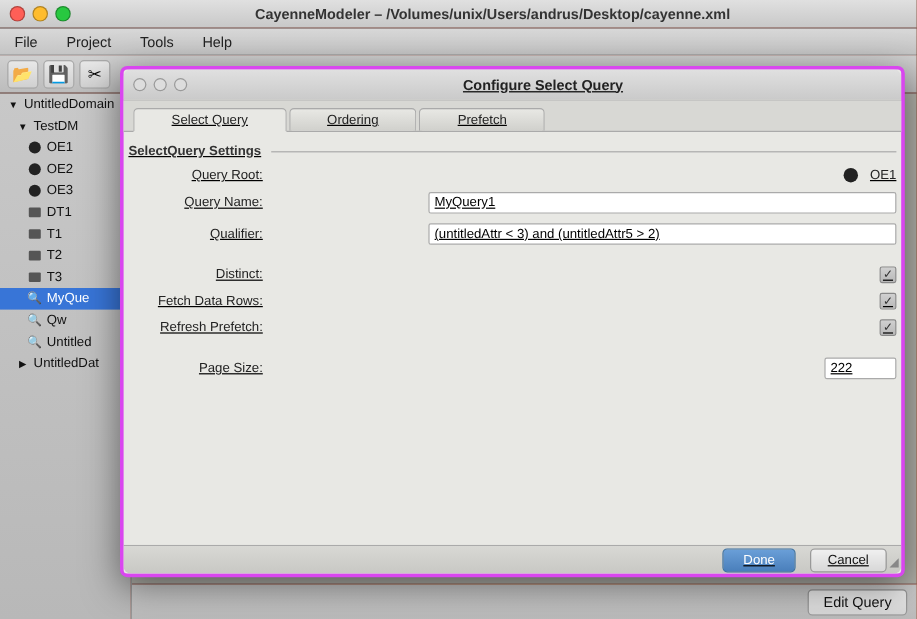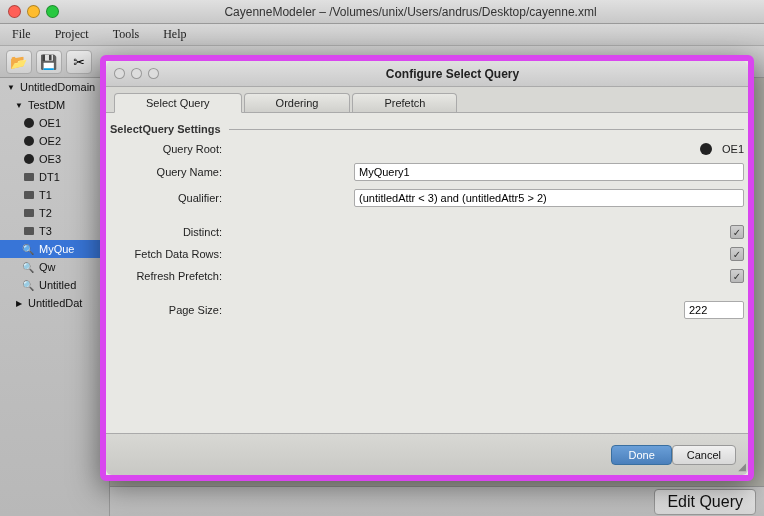--- a/index.html
+++ b/index.html
@@ -41,21 +41,21 @@
       border: 1px solid rgba(0,0,0,0.3);
       display: inline-block;
     }
     .tl-close { background: #ff5f57; }
     .tl-min { background: #febc2e; }
     .tl-max { background: #28c840; }
     .title-bar-title {
       flex: 1;
       text-align: center;
       font-size: 12px;
-      font-weight: normal;
+      font-weight: bold;
       color: #333;
     }
 
     
     .menu-bar {
       position: absolute;
       top: 24px; left: 0; right: 0;
       height: 22px;
       background: linear-gradient(to bottom, #d8d8d8, #c5c5c5);
       display: flex;
@@ -63,21 +63,20 @@
       padding: 0 8px;
       gap: 16px;
       z-index: 10;
       border-bottom: 1px solid #aaa;
     }
     .menu-item {
       font-size: 12px;
       color: #222;
       cursor: default;
       padding: 2px 4px;
-      font-family: Liberation Serif, serif;
     }
 
     
     .toolbar {
       position: absolute;
       top: 46px; left: 0; right: 0;
       height: 32px;
       background: linear-gradient(to bottom, #d0d0d0, #bcbcbc);
       display: flex;
       align-items: center;
@@ -167,36 +166,37 @@
       align-items: center;
       justify-content: flex-end;
       padding-right: 8px;
       z-index: 5;
     }
     .edit-query-btn {
       background: linear-gradient(to bottom, #f0f0f0, #d8d8d8);
       border: 1px solid #999;
       border-radius: 4px;
       padding: 3px 12px;
-      font-size: 16px;
+      font-size: 12px;
       cursor: pointer;
       color: #111;
     }
 
     
     .dialog-overlay {
       position: absolute;
       top: 55px; left: 100px; right: 10px; bottom: 35px;
       background: #e8e8e4;
-      border: 6px solid #d946ef;
+      border: 3px solid #d946ef;
       border-radius: 6px;
       box-shadow: 0 8px 30px rgba(0,0,0,0.5);
       z-index: 20;
       display: flex;
       flex-direction: column;
+      text-decoration: underline;
     }
     .dialog-title-bar {
       height: 26px;
       background: linear-gradient(to bottom, #e0e0e0, #cacaca);
       border-radius: 6px 6px 0 0;
       display: flex;
       align-items: center;
       padding: 0 8px;
       gap: 6px;
       border-bottom: 1px solid #aaa;
@@ -308,29 +308,29 @@
     .query-root-dot {
       width: 12px; height: 12px;
       border-radius: 50%;
       background: #222;
       display: inline-block;
       margin-right: 4px;
     }
 
     
     .dialog-footer {
-      height: 42px;
+      height: 24px;
       background: linear-gradient(to bottom, #d8d8d4, #c8c8c4);
       border-top: 1px solid #aaa;
       border-radius: 0 0 6px 6px;
       display: flex;
       align-items: center;
       justify-content: flex-end;
       padding: 0 12px;
-      gap: 0;
+      gap: 12px;
     }
     .btn-done {
       background: linear-gradient(to bottom, #6a9fd8, #4a7fbb);
       border: 1px solid #3a6fa0;
       border-radius: 4px;
       padding: 3px 16px;
       font-size: 11px;
       color: white;
       cursor: pointer;
     }

